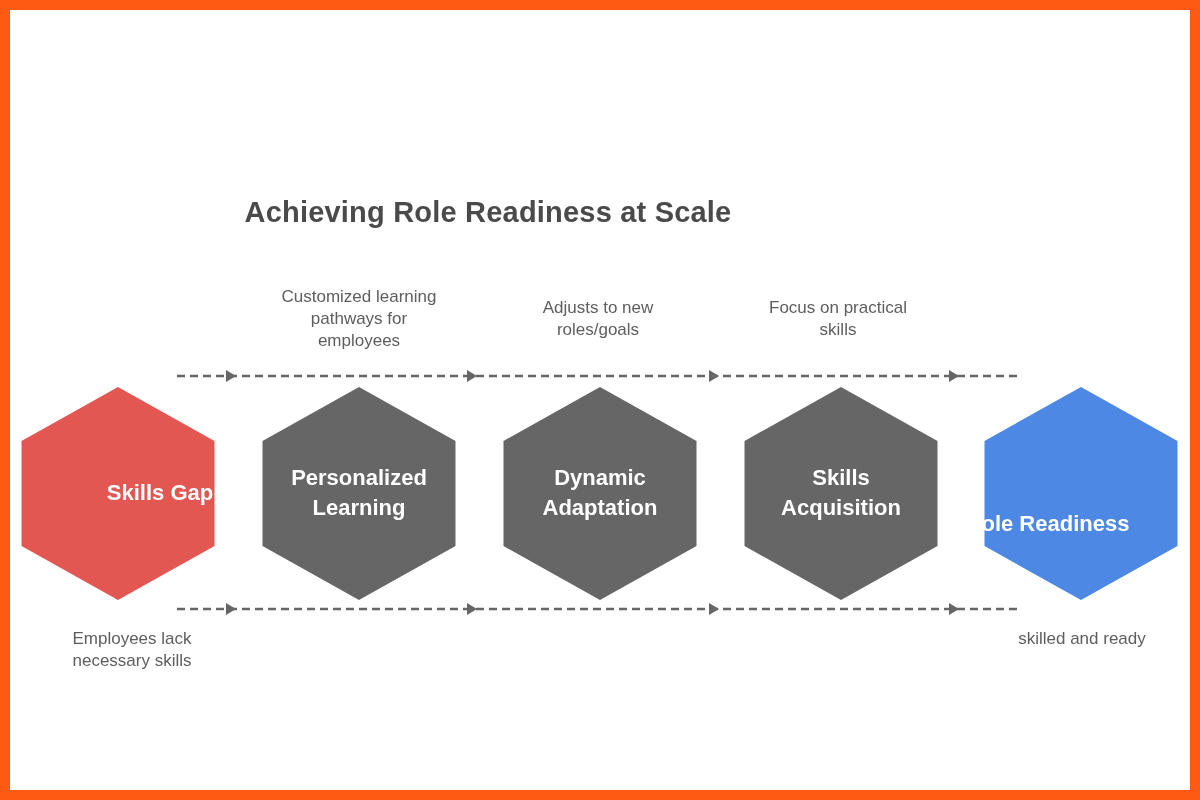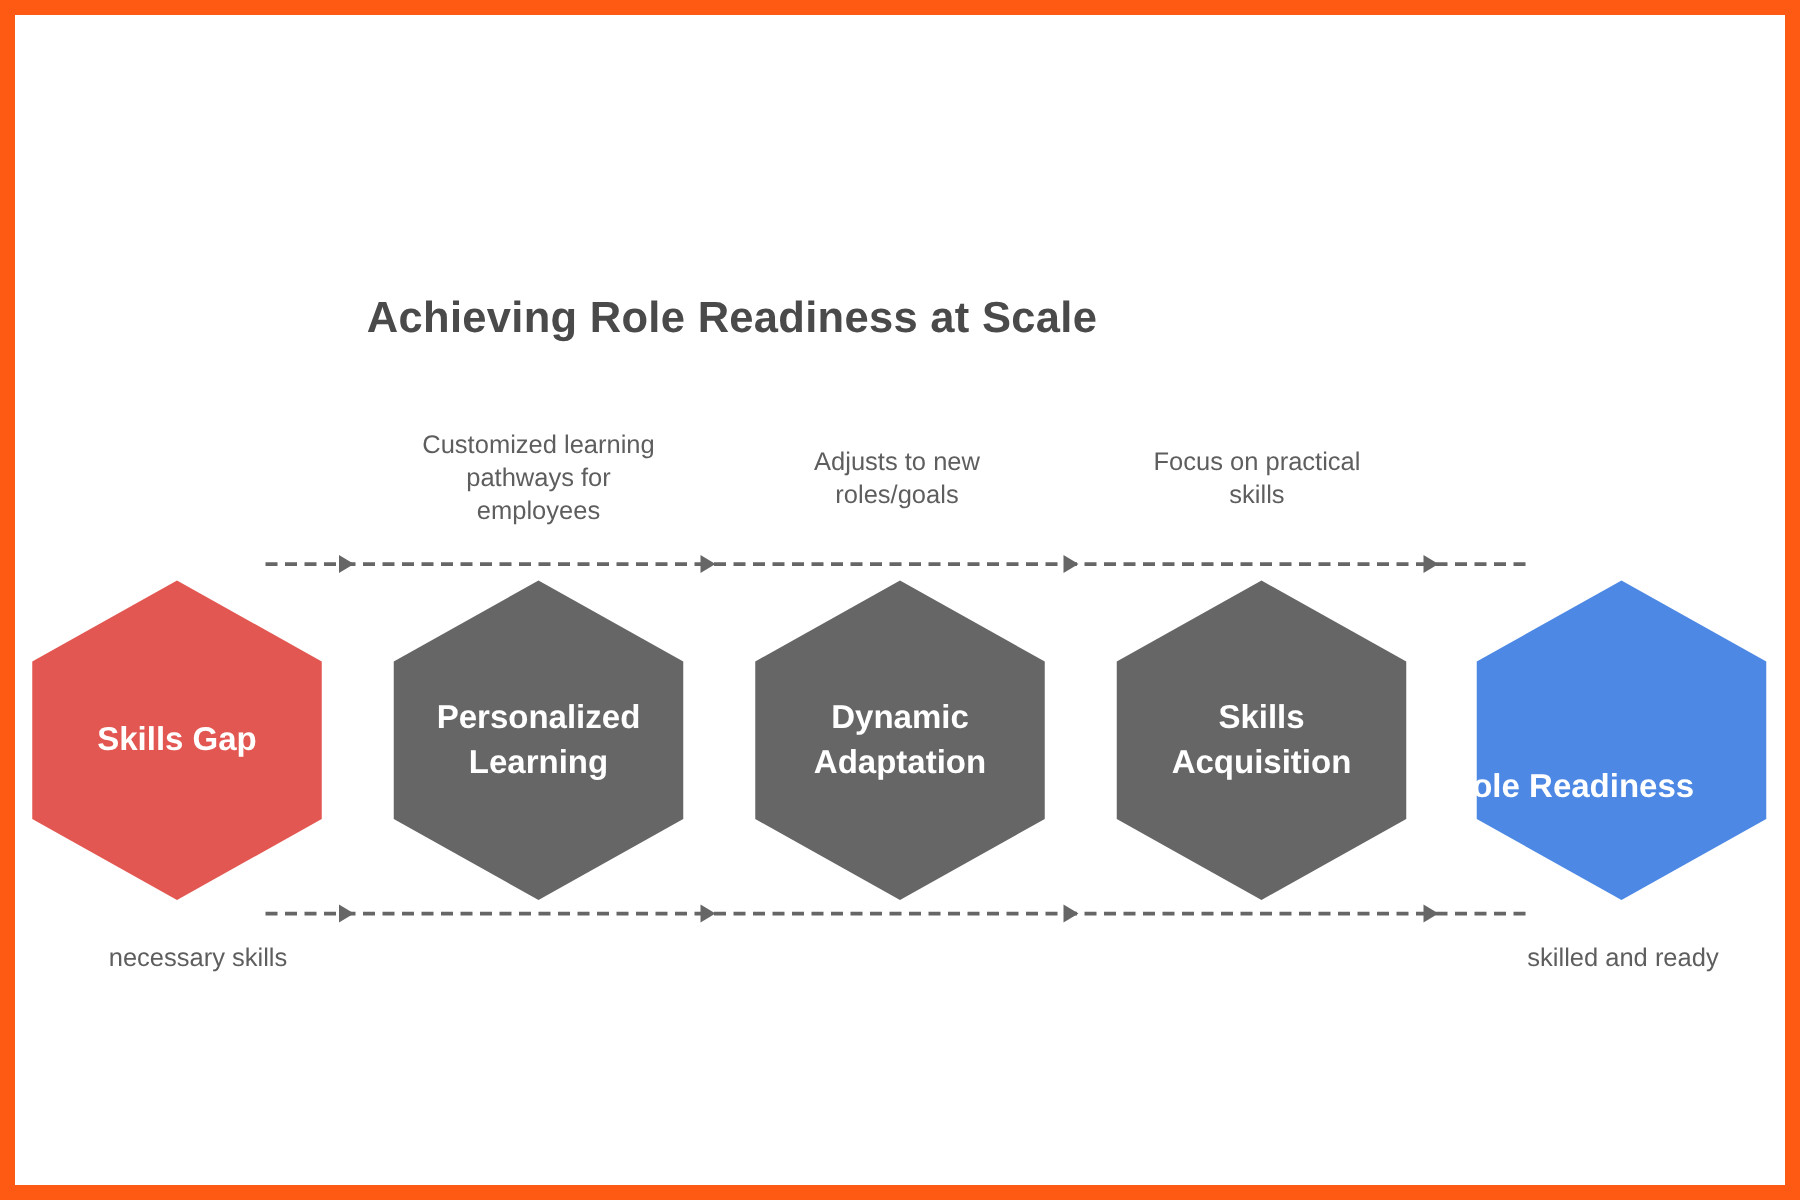--- a/index.html
+++ b/index.html
@@ -54,21 +54,21 @@
     <polygon points="949,603 959,609 949,615" fill="#666666"></polygon>
   </g>
 
   <polygon fill="#E35752" points="118,387 214.5,441 214.5,546 118,600 21.5,546 21.5,441"></polygon>
   <polygon fill="#666666" points="359,387 455.5,441 455.5,546 359,600 262.5,546 262.5,441"></polygon>
   <polygon fill="#666666" points="600,387 696.5,441 696.5,546 600,600 503.5,546 503.5,441"></polygon>
   <polygon fill="#666666" points="841,387 937.5,441 937.5,546 841,600 744.5,546 744.5,441"></polygon>
   <polygon fill="#4C88E4" points="1081,387 1177.5,441 1177.5,546 1081,600 984.5,546 984.5,441"></polygon>
 </svg>
 
-<div class="hex-label" style="left:21.5px; top:478px;">
+<div class="hex-label" style="left:21.5px; top:478px;padding-left:42px;">
   <div>Skills Gap</div>
 </div>
 <div class="hex-label" style="left:262.5px; top:463px;">
   <div>Personalized</div>
   <div>Learning</div>
 </div>
 <div class="hex-label" style="left:503.5px; top:463px;">
   <div>Dynamic</div>
   <div>Adaptation</div>
 </div>
@@ -87,17 +87,18 @@
 </div>
 <div class="note" style="left:498px; top:297px;">
   <div>Adjusts to new</div>
   <div>roles/goals</div>
 </div>
 <div class="note" style="left:738px; top:297px;">
   <div>Focus on practical</div>
   <div>skills</div>
 </div>
 <div class="note" style="left:32px; top:628px;">
+  <div>Employees lack</div>
   <div>necessary skills</div>
 </div>
 <div class="note" style="left:982px; top:628px;">
   <div>skilled and ready</div>
 </div>
 
 </body></html>

